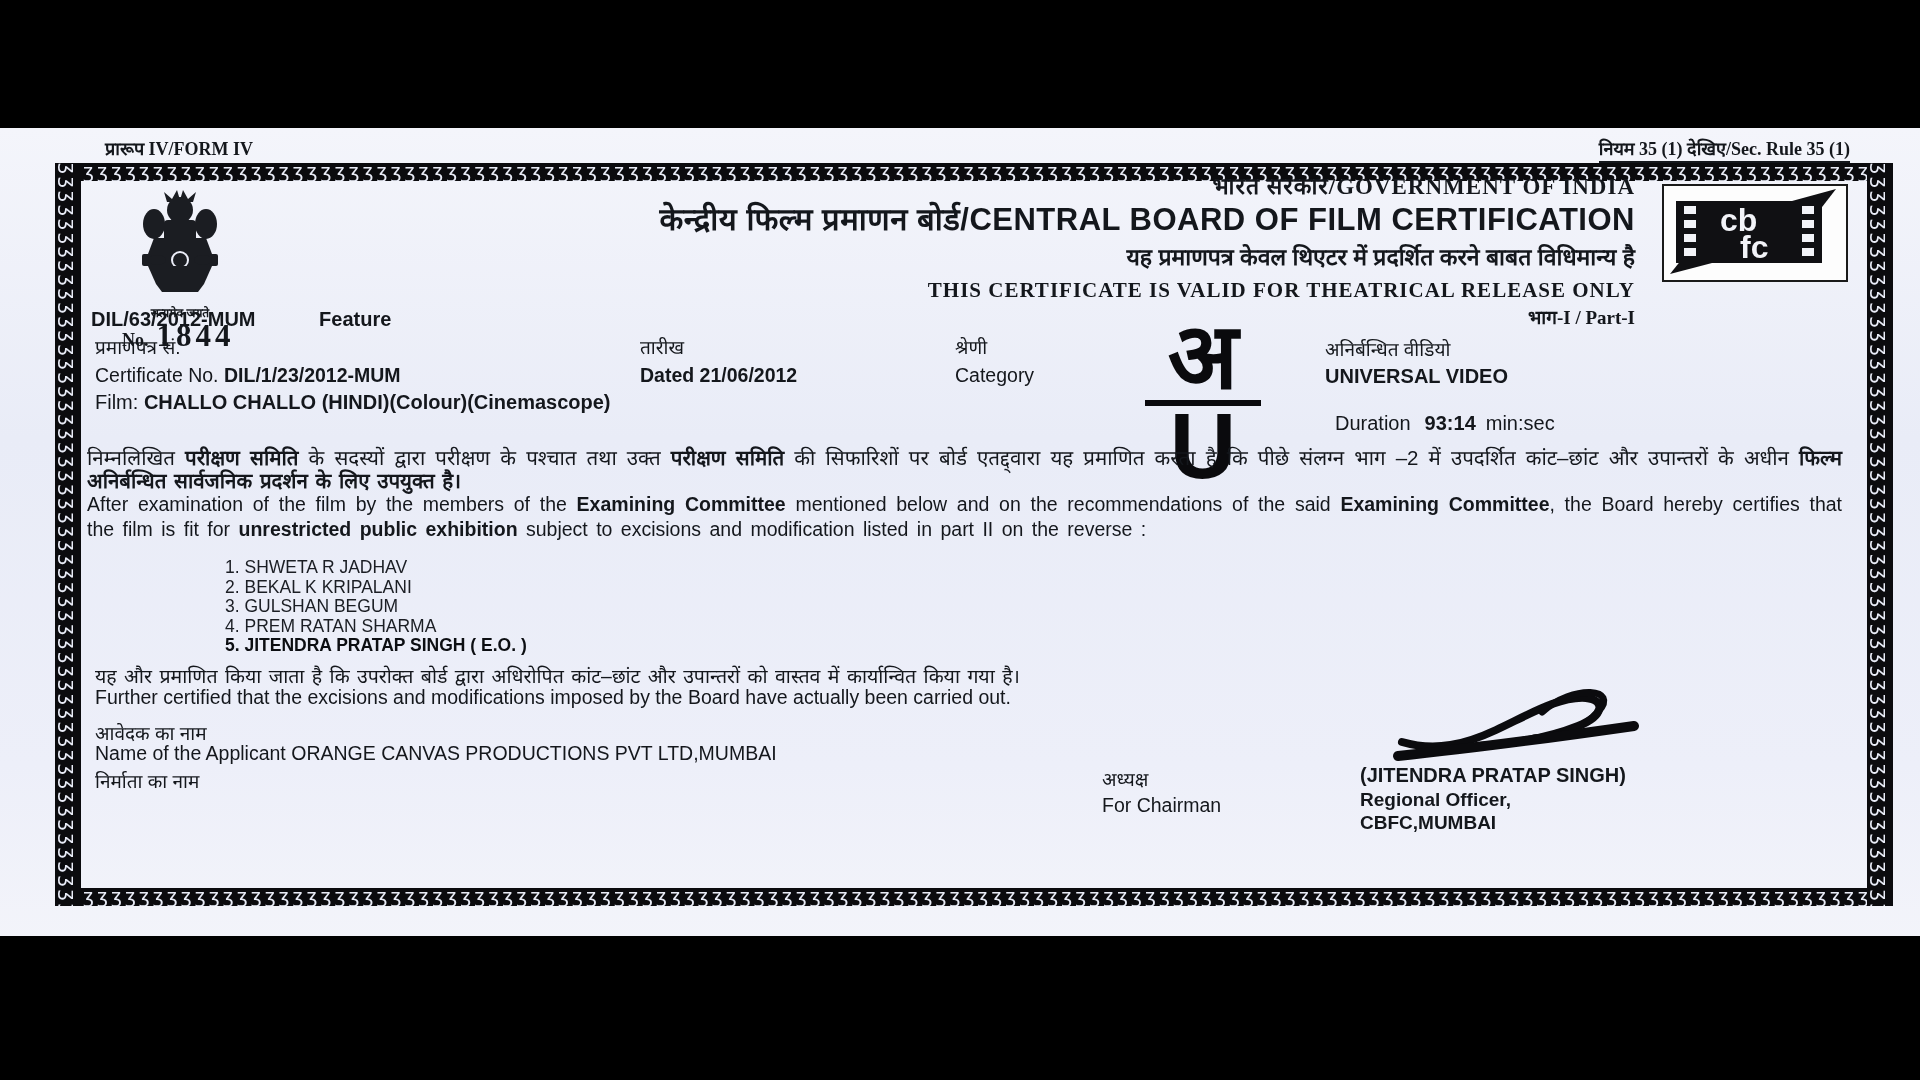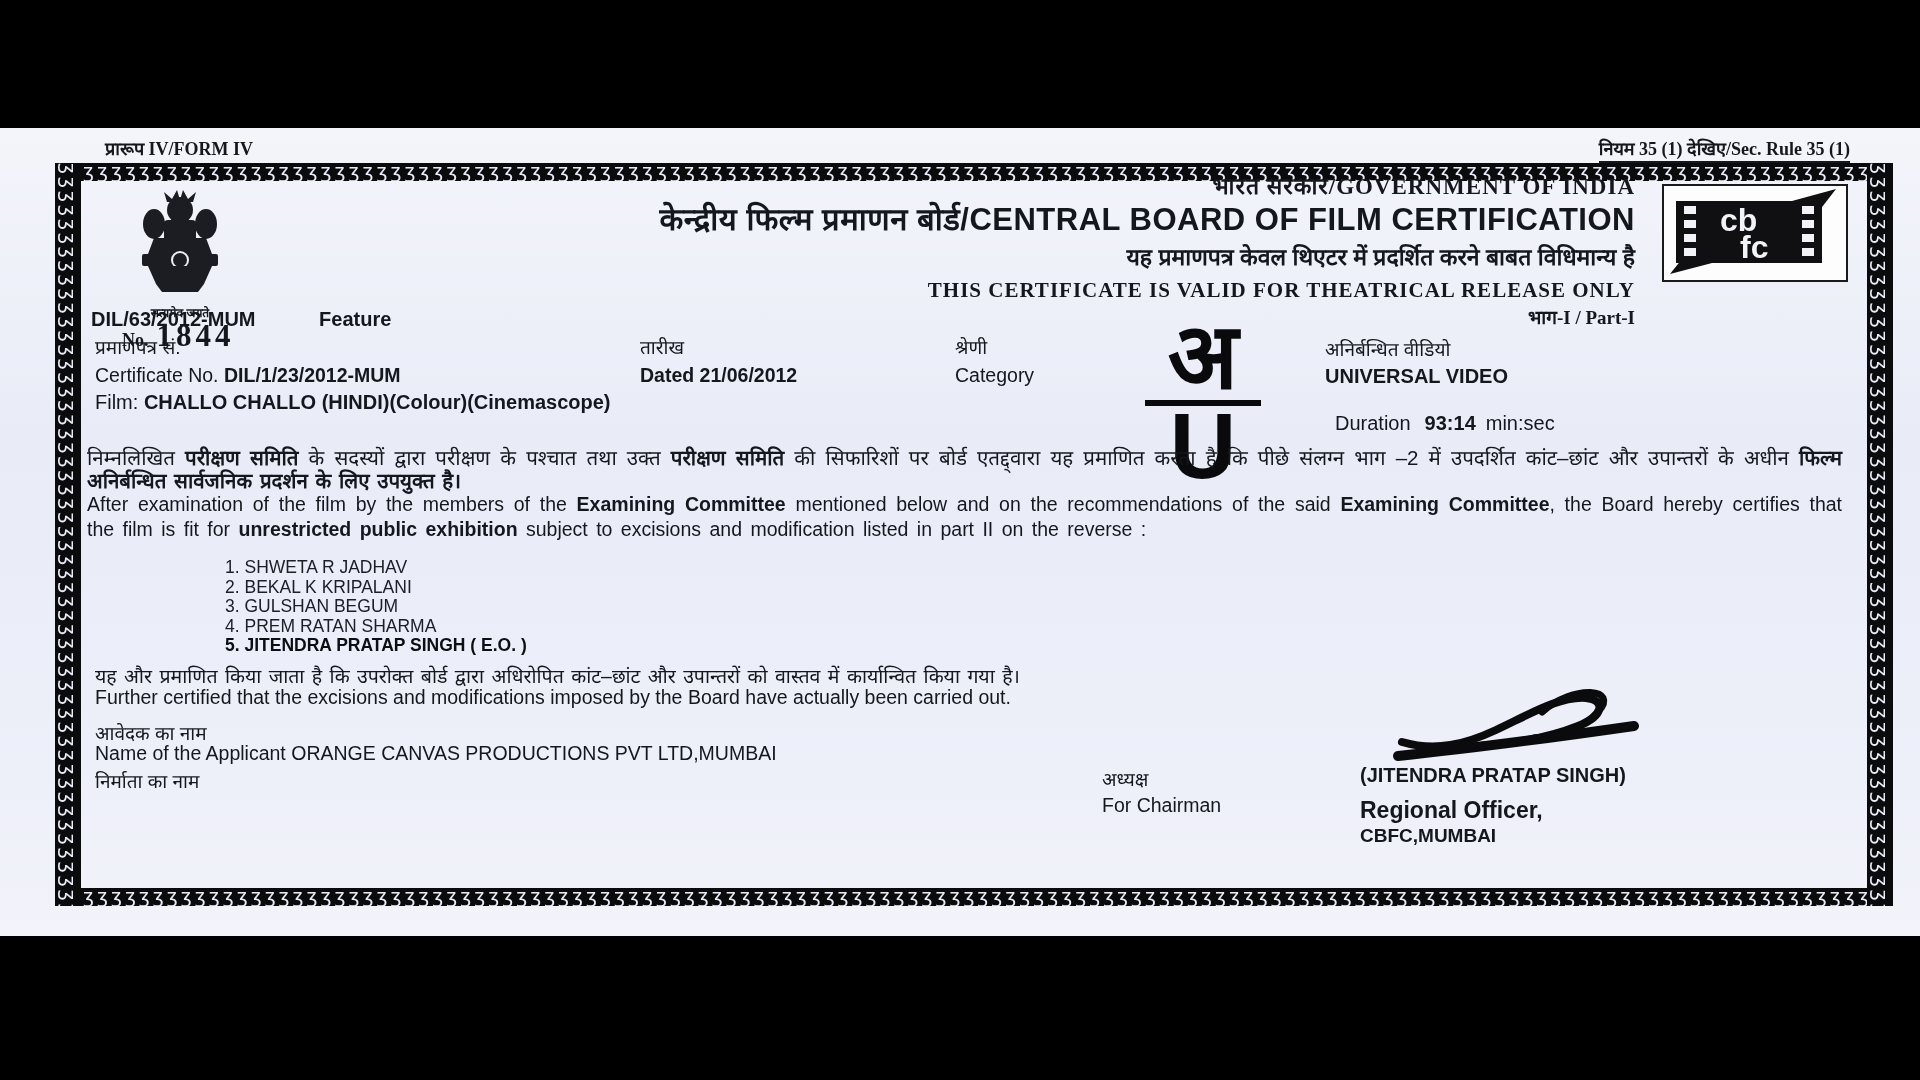--- a/index.html
+++ b/index.html
@@ -72,21 +72,21 @@
   
   .sig{left:1392px;top:556px;}
   .applicant-lbl{left:95px;top:592px;}
   .applicant-val{left:95px;top:614px;}
   .producer-lbl{left:95px;top:640px;}
   .producer-val{left:95px;top:664px;}
   .chair-hi{left:1102px;top:638px;}
   .chair-en{left:1102px;top:666px;font-size:19.5px;}
   .signatory{left:1360px;top:636px;width:390px;font-weight:bold;}
   .signatory .nm{font-size:20px;}
-  .signatory .t2{font-size:23px;margin-top:10px;}
+  .signatory .t2{font-size:19px;margin-top:2px;}
   .signatory .t3{font-size:19px;margin-top:1px;}
 </style>
 </head>
 <body>
 
 <div class="stage">
   <div class="sheet">
 
     <div class="abs form-label serif">प्रारूप IV/FORM IV</div>
     <div class="abs rule-label serif">नियम 35 (1) देखिए/Sec. Rule 35 (1)</div>

